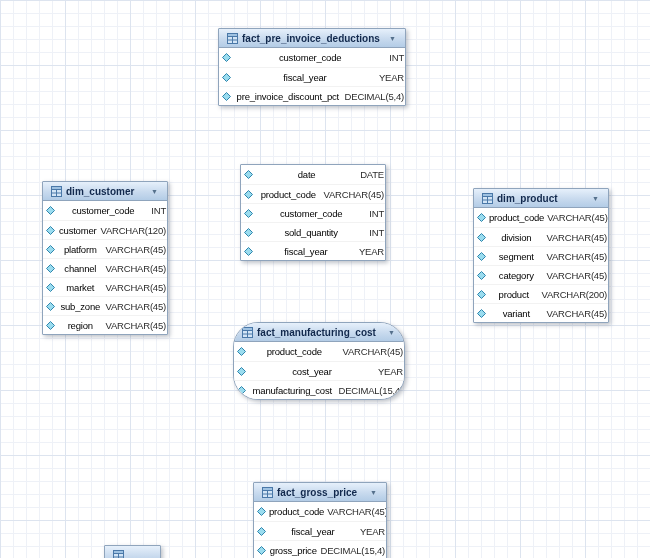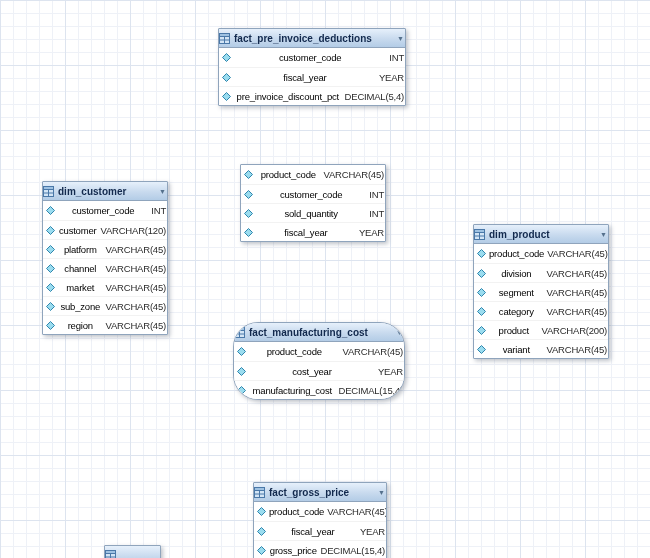--- a/index.html
+++ b/index.html
@@ -23,21 +23,21 @@
     position: absolute;
     background: #ffffff;
     border: 1px solid #8fa4bc;
     border-radius: 1px;
     box-shadow: 2px 2px 4px rgba(110,120,135,0.45);
     overflow: hidden;
   }
   .er-header {
     height: 19px;
     display: flex; align-items: center; gap: 4px;
-    padding: 0 0;
+    padding: 0 8px;
     background: linear-gradient(#e6f0fb, #c8daee 55%, #b3cce6);
     border-bottom: 1px solid #8fa4bc;
   }
   .tbl-icon { display: inline-flex; flex: 0 0 auto; }
   .tbl-title {
     flex: 1 1 auto;
     font-size: 10px; font-weight: bold; color: #12294d;
     white-space: nowrap; overflow: hidden;
   }
   .arrow {
@@ -187,20 +187,29 @@
       </div>
     </div>
     <div class="er-table" style="left: 240px; top: 164px; width: 146px;">
       <div class="er-body">
         <div class="er-row">
           <span class="col-icon">
             <svg width="9" height="9" viewBox="0 0 9 9">
               <path d="M4.5 0.5 L8.5 4.5 L4.5 8.5 L0.5 4.5 Z" fill="#9adcef" stroke="#2f86ad"></path>
             </svg>
           </span>
+          <span class="col-name">date</span>
+          <span class="col-type">DATE</span>
+        </div>
+        <div class="er-row">
+          <span class="col-icon">
+            <svg width="9" height="9" viewBox="0 0 9 9">
+              <path d="M4.5 0.5 L8.5 4.5 L4.5 8.5 L0.5 4.5 Z" fill="#9adcef" stroke="#2f86ad"></path>
+            </svg>
+          </span>
           <span class="col-name">product_code</span>
           <span class="col-type">VARCHAR(45)</span>
         </div>
         <div class="er-row">
           <span class="col-icon">
             <svg width="9" height="9" viewBox="0 0 9 9">
               <path d="M4.5 0.5 L8.5 4.5 L4.5 8.5 L0.5 4.5 Z" fill="#9adcef" stroke="#2f86ad"></path>
             </svg>
           </span>
           <span class="col-name">customer_code</span>
@@ -219,21 +228,21 @@
           <span class="col-icon">
             <svg width="9" height="9" viewBox="0 0 9 9">
               <path d="M4.5 0.5 L8.5 4.5 L4.5 8.5 L0.5 4.5 Z" fill="#9adcef" stroke="#2f86ad"></path>
             </svg>
           </span>
           <span class="col-name">fiscal_year</span>
           <span class="col-type">YEAR</span>
         </div>
       </div>
     </div>
-    <div class="er-table" style="left: 473px; top: 188px; width: 136px; margin-top: 36px;">
+    <div class="er-table" style="left: 473px; top: 188px; width: 136px;">
       <div class="er-header">
         <span class="tbl-icon">
           <svg width="11" height="11" viewBox="0 0 11 11">
             <rect x="0.5" y="0.5" width="10" height="10" fill="#d3e5f6" stroke="#4a78a8"></rect>
             <rect x="0.5" y="0.5" width="10" height="3" fill="#9fc2e2" stroke="#4a78a8"></rect>
             <line x1="5.5" y1="3.5" x2="5.5" y2="10" stroke="#4a78a8"></line>
             <line x1="1" y1="7" x2="10" y2="7" stroke="#4a78a8"></line>
           </svg>
         </span>
         <span class="tbl-title">dim_product</span>

